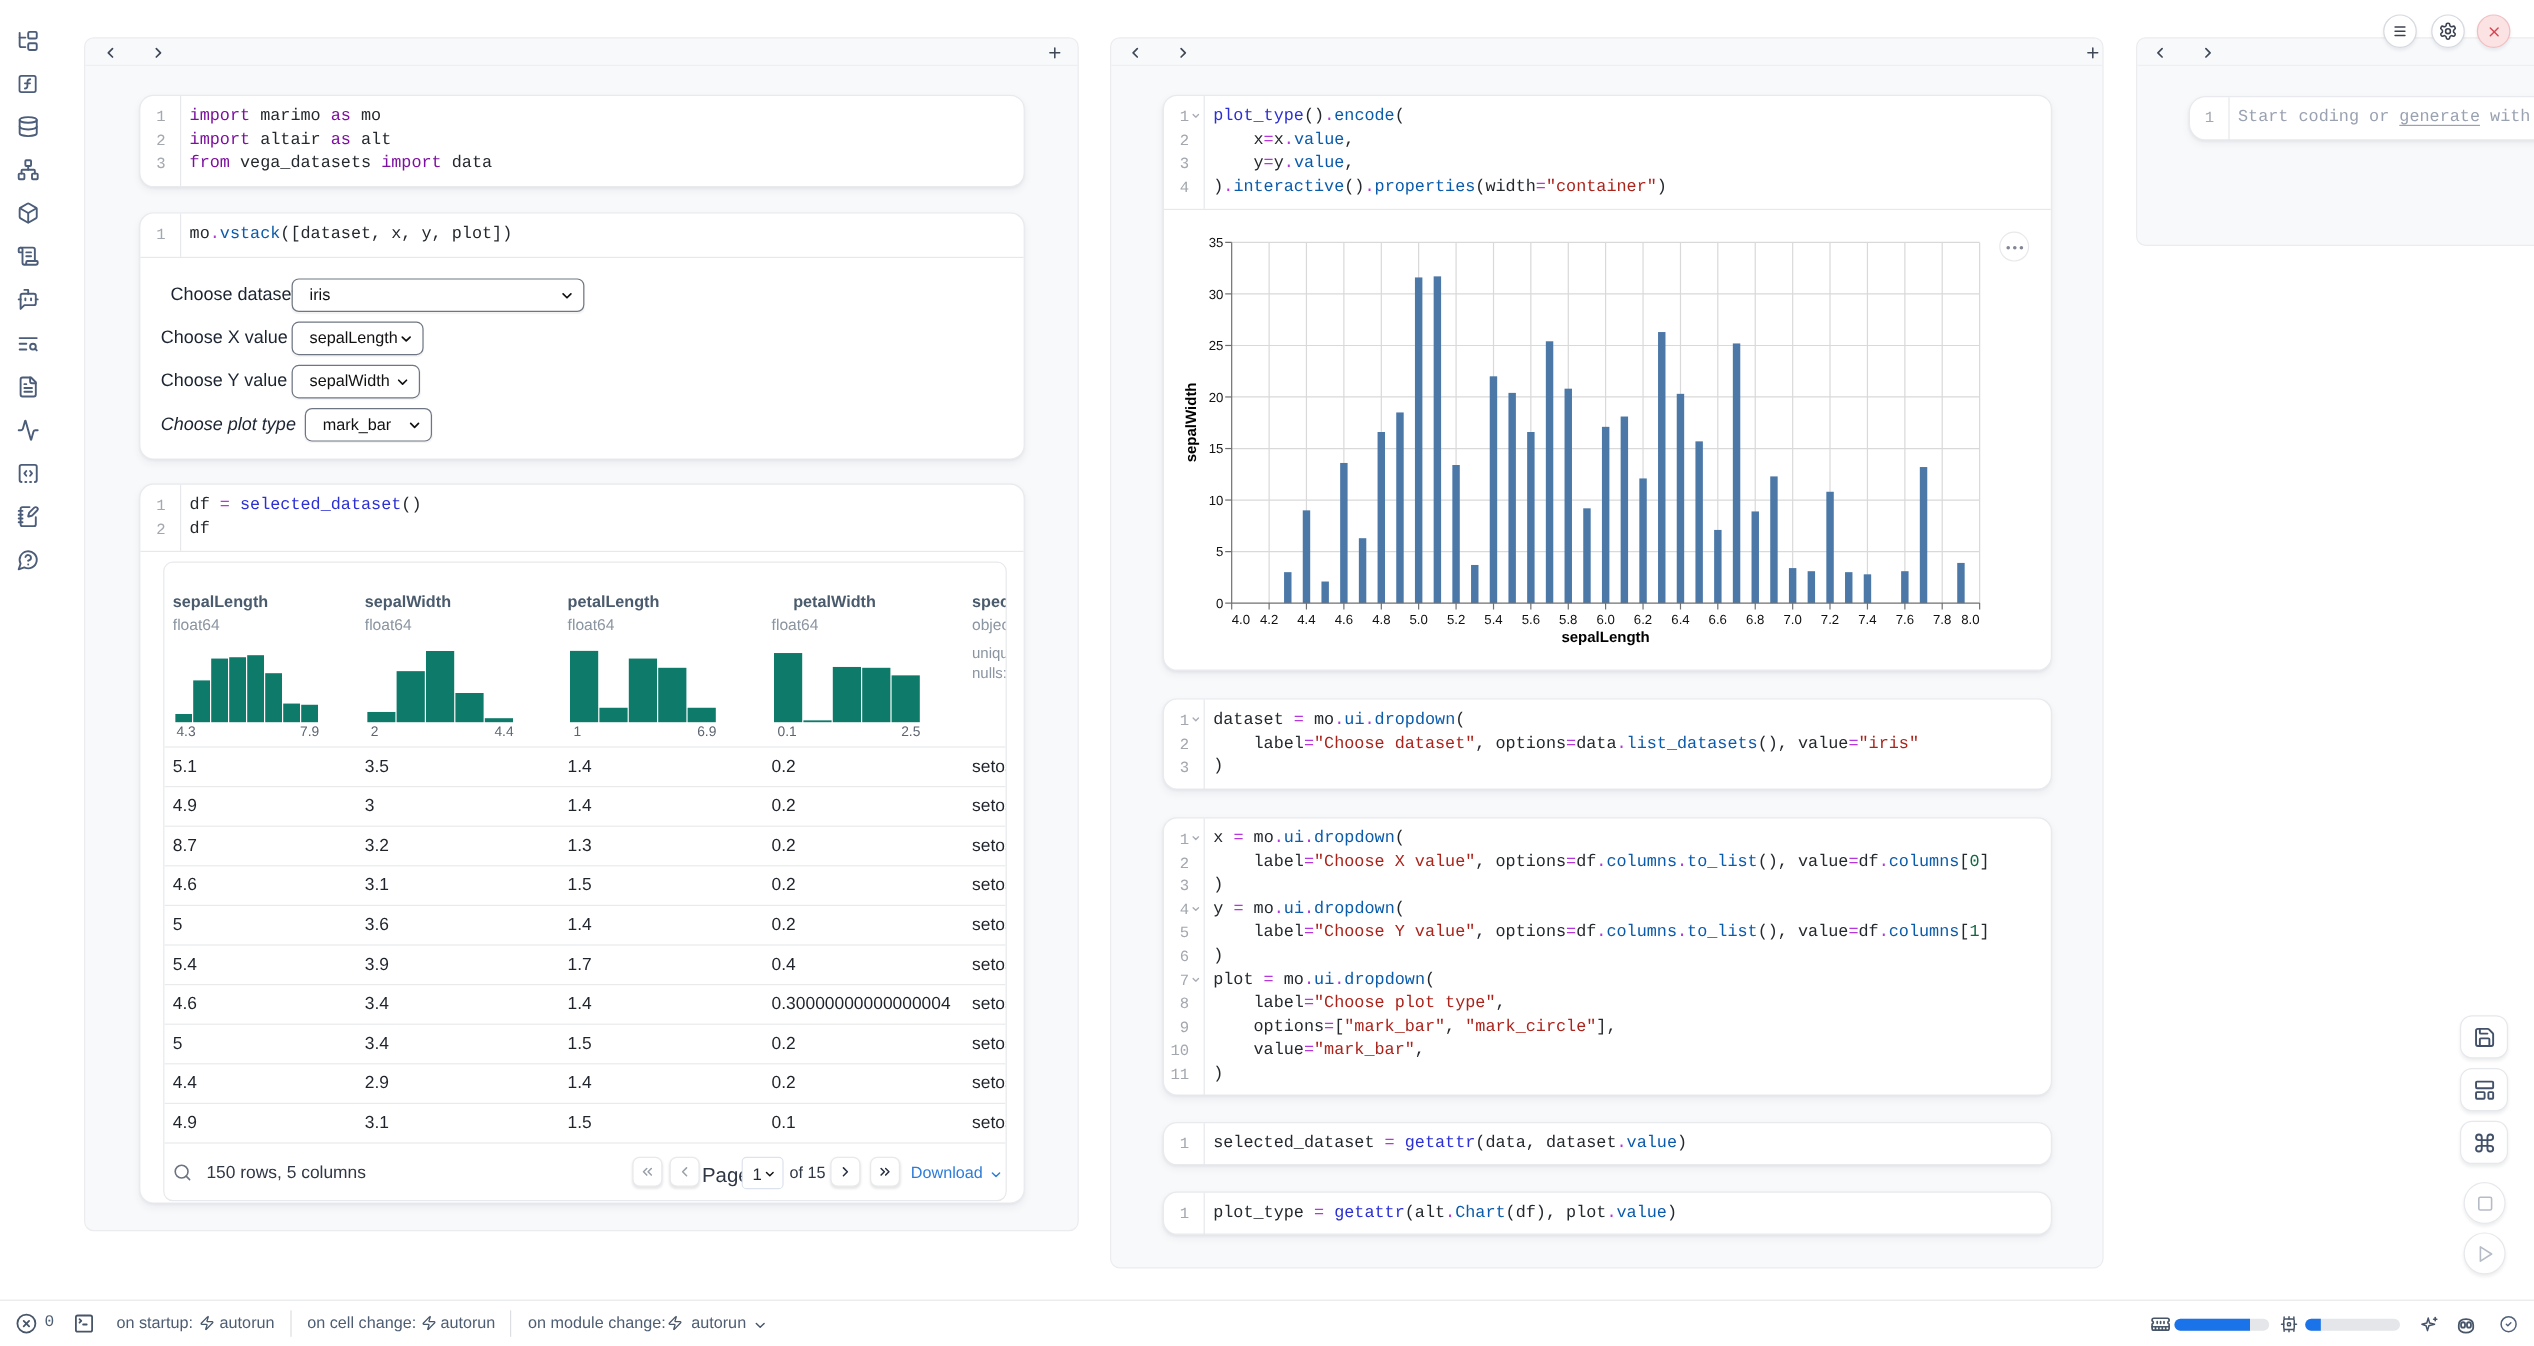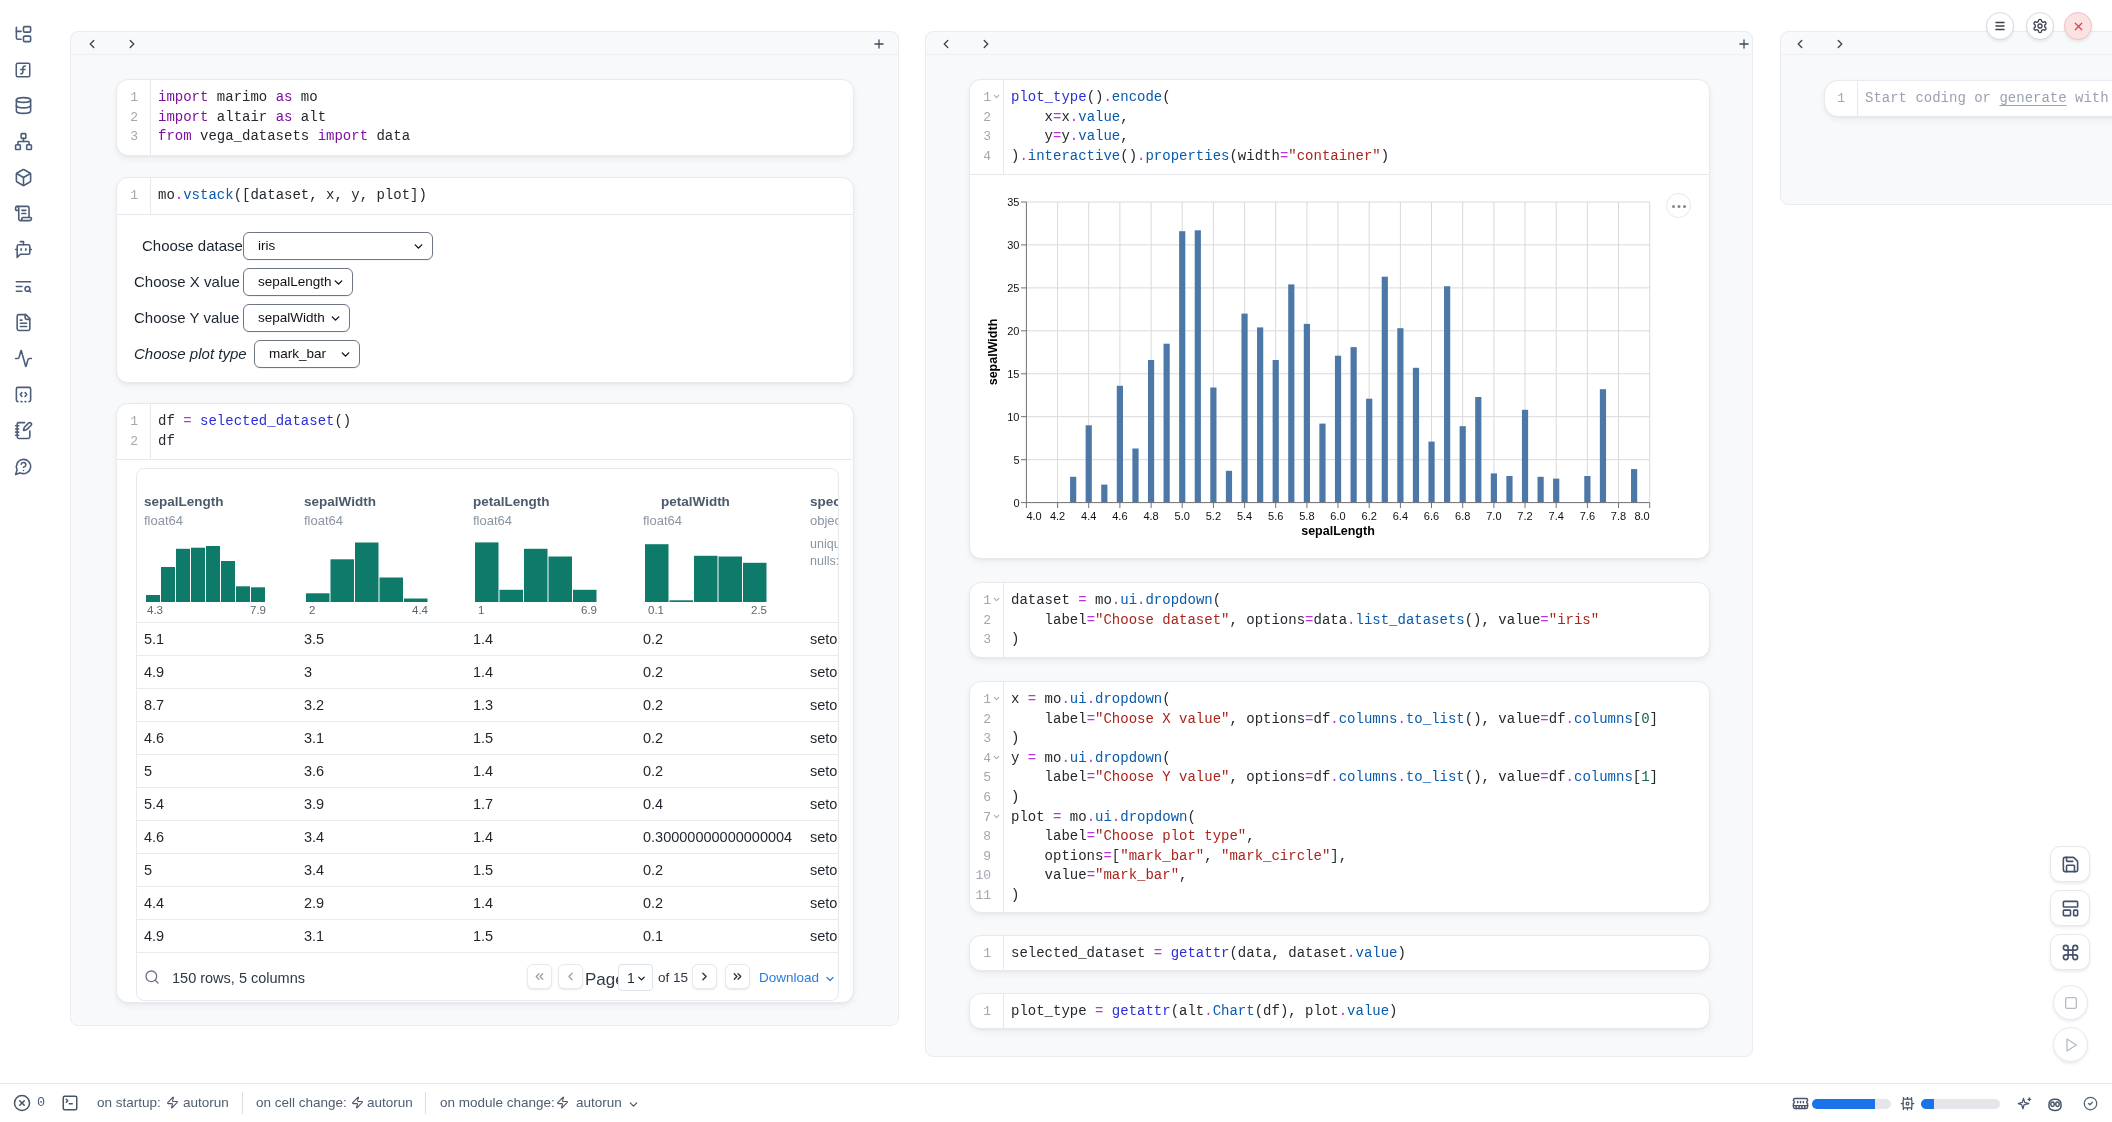--- a/index.html
+++ b/index.html
@@ -176,21 +176,21 @@
 <div class="cell" style="left:116px; top:177px; width:738px; height:206px;">
   <div class="codewrap">
     <div class="gut">
         <div class="gl">1</div>
       </div>
     <div class="code">mo<span class="p">.</span><span class="f">vstack</span>([dataset, x, y, plot])</div>
   </div>
   <div class="sep"></div>
   <div style="position:relative; height:170px; font-size:15px; color:#1b2430;">
     <span class="abs" style="left:25px; top:22px;">Choose dataset</span>
-    <div class="msel" style="left:126px; top:17px; width:190px;">iris<svg class="mschev" viewBox="0 0 24 24" fill="none" stroke="#111" stroke-width="2.6" stroke-linecap="round" stroke-linejoin="round">
+    <div class="msel" style="left:126px; top:17px; width:244px;">iris<svg class="mschev" viewBox="0 0 24 24" fill="none" stroke="#111" stroke-width="2.6" stroke-linecap="round" stroke-linejoin="round">
           <path d="m6 9 6 6 6-6"></path>
         </svg></div>
     <span class="abs" style="left:17px; top:58px;">Choose X value</span>
     <div class="msel" style="left:126px; top:53px; width:110px;">sepalLength<svg class="mschev" viewBox="0 0 24 24" fill="none" stroke="#111" stroke-width="2.6" stroke-linecap="round" stroke-linejoin="round">
           <path d="m6 9 6 6 6-6"></path>
         </svg></div>
     <span class="abs" style="left:17px; top:94px;">Choose Y value</span>
     <div class="msel" style="left:126px; top:89px; width:107px;">sepalWidth<svg class="mschev" viewBox="0 0 24 24" fill="none" stroke="#111" stroke-width="2.6" stroke-linecap="round" stroke-linejoin="round">
           <path d="m6 9 6 6 6-6"></path>
         </svg></div>

